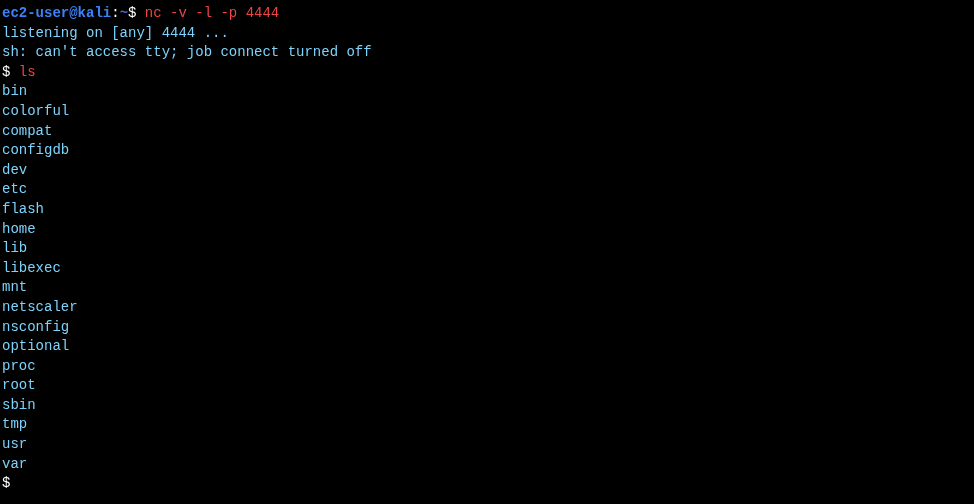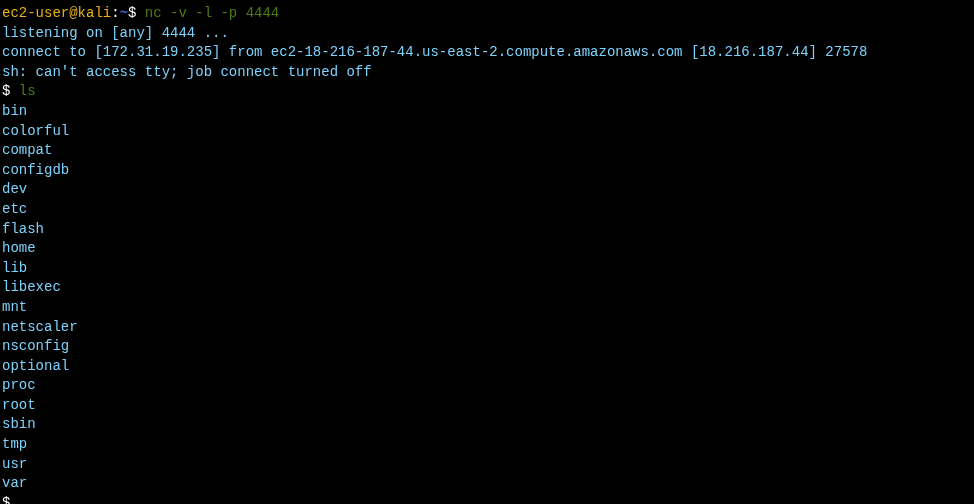--- a/index.html
+++ b/index.html
@@ -15,42 +15,42 @@
       line-height: 1.4;
       padding: 4px 2px;
       width: 974px;
       height: 504px;
       overflow: hidden;
     }
     .terminal {
       white-space: pre;
     }
     .prompt-user {
-      color: #eab308;
-      font-weight: normal;
+      color: #3b82f6;
+      font-weight: bold;
     }
     .prompt-colon {
       color: #ffffff;
     }
     .prompt-path {
       color: #4466cc;
       font-weight: bold;
     }
     .prompt-dollar {
       color: #ffffff;
     }
     .output-line {
       color: #7dd3fc;
       display: block;
     }
     .command-text {
-      color: #4d7c0f;
+      color: #ef4444;
     }
     .shell-prompt {
       color: #ffffff;
     }
   </style>
 </head>
 <body>
 
 <div class="terminal"><span class="prompt-user">ec2-user@kali</span><span class="prompt-colon">:</span><span class="prompt-path">~</span><span class="prompt-dollar">$ </span><span class="command-text">nc -v -l -p 4444</span>
-<span class="output-line">listening on [any] 4444 ...</span><span class="output-line">connect to [172.31.19.235] from ec2-18-216-187-44.us-east-2.compute.amazonaws.com [18.216.187.44] 27578</span><span class="output-line">sh: can't access tty; job connect turned off</span><span class="shell-prompt">$ </span><span class="command-text">ls</span>
+<span class="output-line">listening on [any] 4444 ...</span><span class="output-line">sh: can't access tty; job connect turned off</span><span class="shell-prompt">$ </span><span class="command-text">ls</span>
 <span class="output-line">bin</span><span class="output-line">colorful</span><span class="output-line">compat</span><span class="output-line">configdb</span><span class="output-line">dev</span><span class="output-line">etc</span><span class="output-line">flash</span><span class="output-line">home</span><span class="output-line">lib</span><span class="output-line">libexec</span><span class="output-line">mnt</span><span class="output-line">netscaler</span><span class="output-line">nsconfig</span><span class="output-line">optional</span><span class="output-line">proc</span><span class="output-line">root</span><span class="output-line">sbin</span><span class="output-line">tmp</span><span class="output-line">usr</span><span class="output-line">var</span><span class="shell-prompt">$ </span></div>
 
 </body></html>

